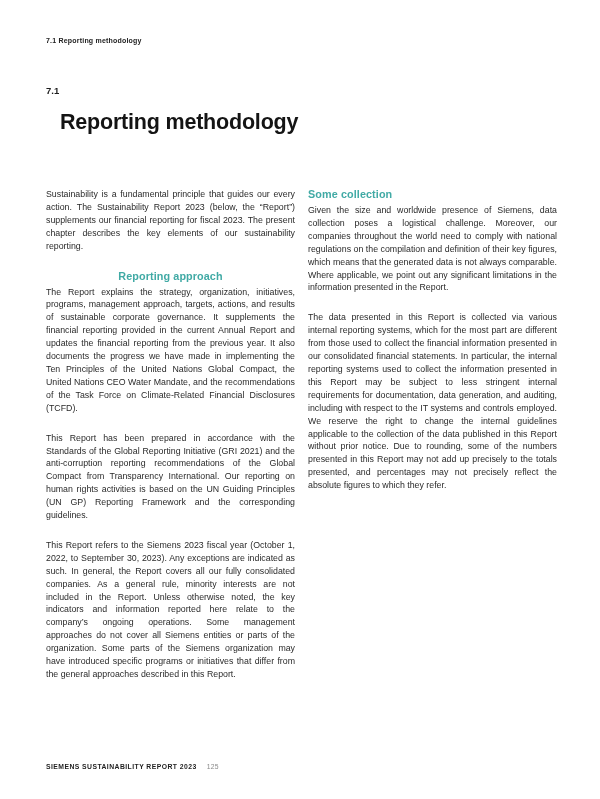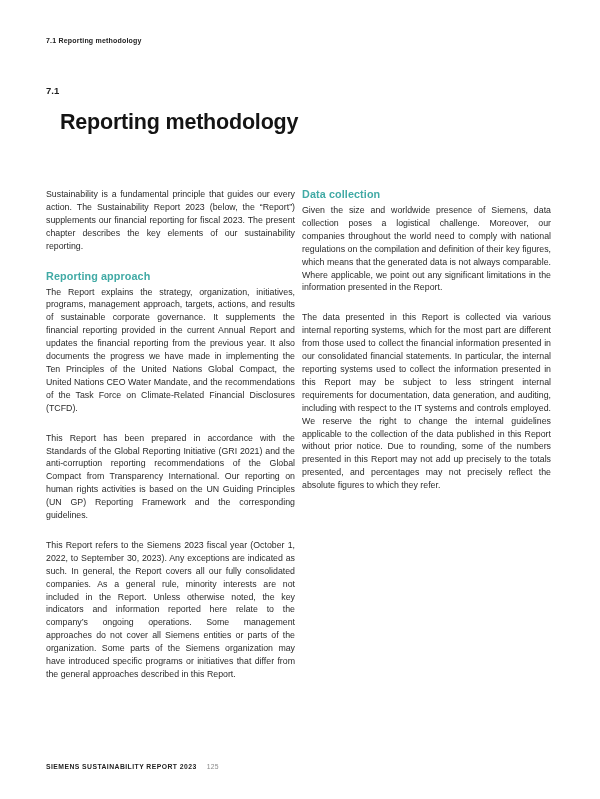--- a/index.html
+++ b/index.html
@@ -45,21 +45,21 @@
     letter-spacing: -0.2px;
     color: #141414;
     line-height: 24px;
   }
   .columns {
     position: absolute;
     left: 46px;
     top: 188px;
     width: 511px;
     display: flex;
-    gap: 7px;
+    gap: 13px;
   }
   .col {
     width: 249px;
     flex: 0 0 249px;
   }
   .col p {
     margin: 0 0 17px 0;
     font-size: 8.8px;
     line-height: 12.9px;
     text-align: justify;
@@ -102,30 +102,30 @@
   <div class="title-block">
     <div class="chapter-number">7.1</div>
     <h1 class="page-title">Reporting methodology</h1>
   </div>
 
   <div class="columns">
 
     <div class="col">
       <p>Sustainability is a fundamental principle that guides our every action. The Sustainability Report 2023 (below, the “Report”) supplements our financial reporting for fiscal 2023. The present chapter describes the key elements of our sustainability reporting.</p>
 
-      <h2 style="color:#41aaa5;">Reporting approach</h2>
+      <h2 style="color:#41aaa5;text-align:center;">Reporting approach</h2>
       <p>The Report explains the strategy, organization, initiatives, programs, management approach, targets, actions, and results of sustainable corporate governance. It supplements the financial reporting provided in the current Annual Report and updates the financial reporting from the previous year. It also documents the progress we have made in implementing the Ten Principles of the United Nations Global Compact, the United Nations CEO Water Mandate, and the recommendations of the Task Force on Climate-Related Financial Disclosures (TCFD).</p>
       <p>This Report has been prepared in accordance with the Standards of the Global Reporting Initiative (GRI 2021) and the anti-corruption reporting recommendations of the Global Compact from Transparency International. Our reporting on human rights activities is based on the UN Guiding Principles (UN GP) Reporting Framework and the corresponding guidelines.</p>
 
       <p>This Report refers to the Siemens 2023 fiscal year (October 1, 2022, to September 30, 2023). Any exceptions are indicated as such. In general, the Report covers all our fully consolidated companies. As a general rule, minority interests are not included in the Report. Unless otherwise noted, the key indicators and information reported here relate to the company’s ongoing operations. Some management approaches do not cover all Siemens entities or parts of the organization. Some parts of the Siemens organization may have introduced specific programs or initiatives that differ from the general approaches described in this Report.</p>
     </div>
 
     <div class="col">
 
-      <h2 style="color:#41aaa5;">Data collection</h2>
+      <h2 style="color:#41aaa5;">Some collection</h2>
       <p>Given the size and worldwide presence of Siemens, data collection poses a logistical challenge. Moreover, our companies throughout the world need to comply with national regulations on the compilation and definition of their key figures, which means that the generated data is not always comparable. Where applicable, we point out any significant limitations in the information presented in the Report.</p>
       <p>The data presented in this Report is collected via various internal reporting systems, which for the most part are different from those used to collect the financial information presented in our consolidated financial statements. In particular, the internal reporting systems used to collect the information presented in this Report may be subject to less stringent internal requirements for documentation, data generation, and auditing, including with respect to the IT systems and controls employed. We reserve the right to change the internal guidelines applicable to the collection of the data published in this Report without prior notice. Due to rounding, some of the numbers presented in this Report may not add up precisely to the totals presented, and percentages may not precisely reflect the absolute figures to which they refer.</p>
     </div>
 
   </div>
 
   <div class="footer">
     <span class="report-name">SIEMENS SUSTAINABILITY REPORT 2023</span>
     <span class="page-number">125</span>
   </div>

